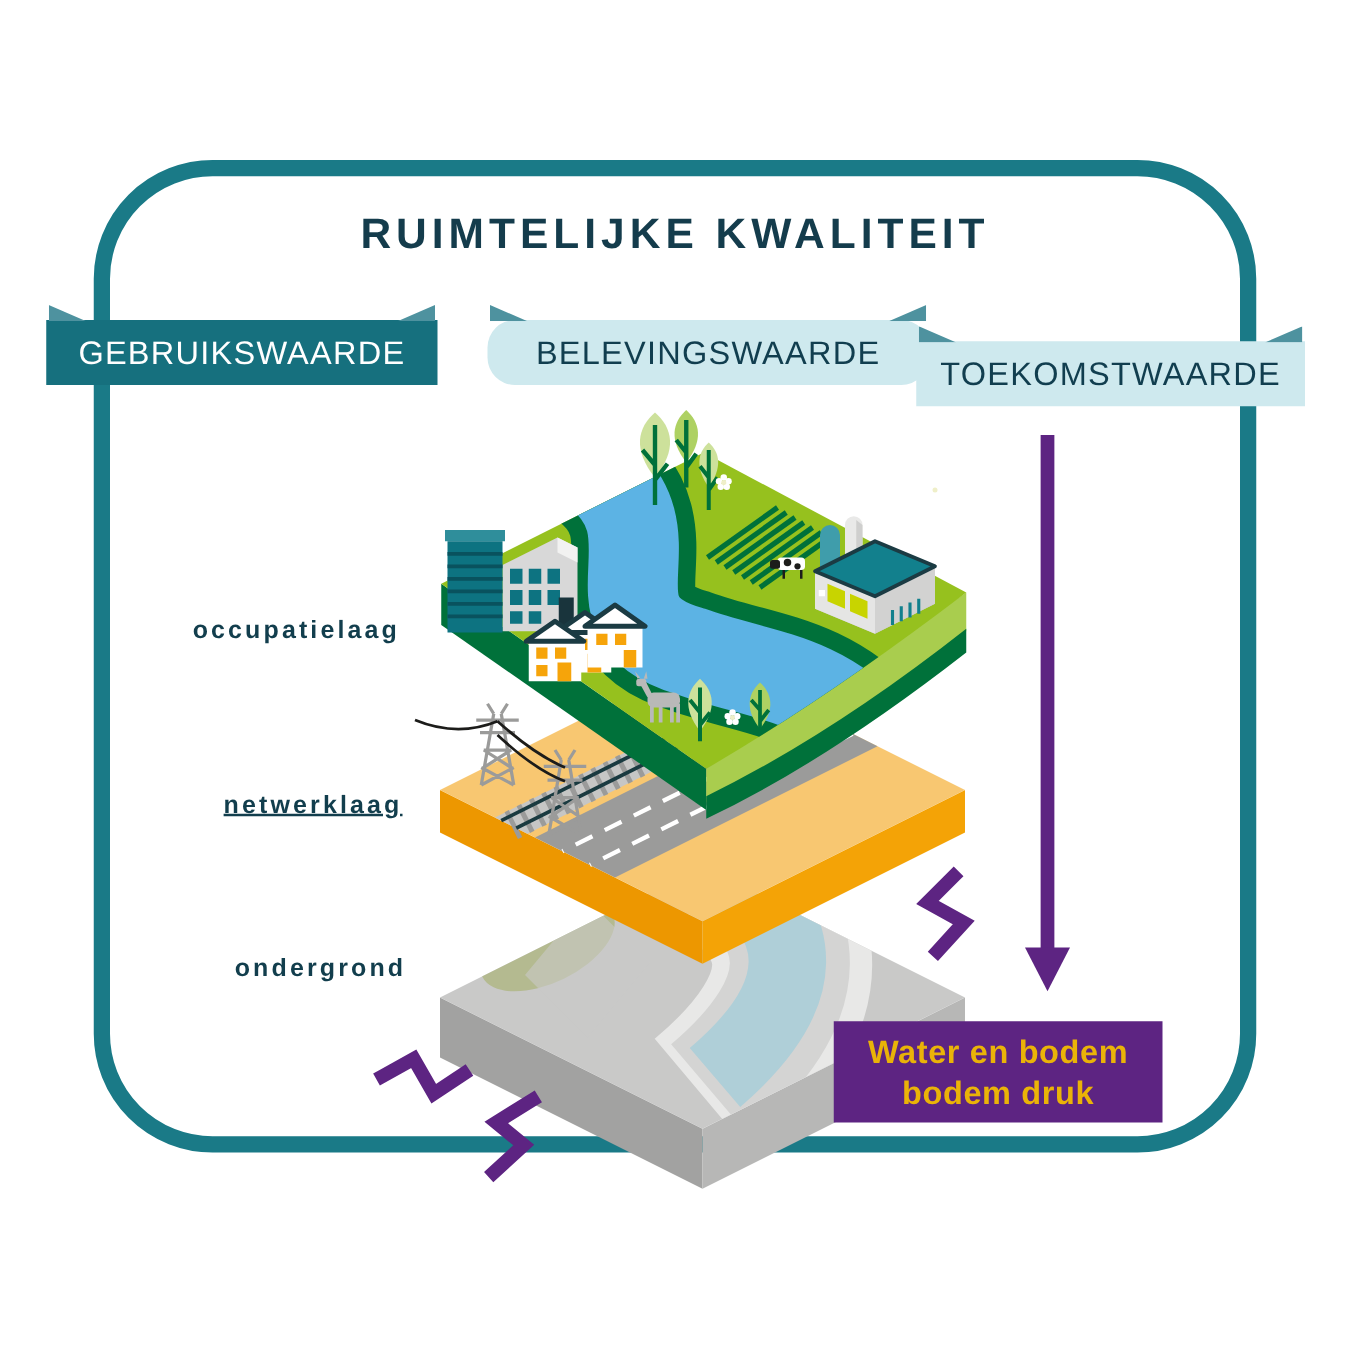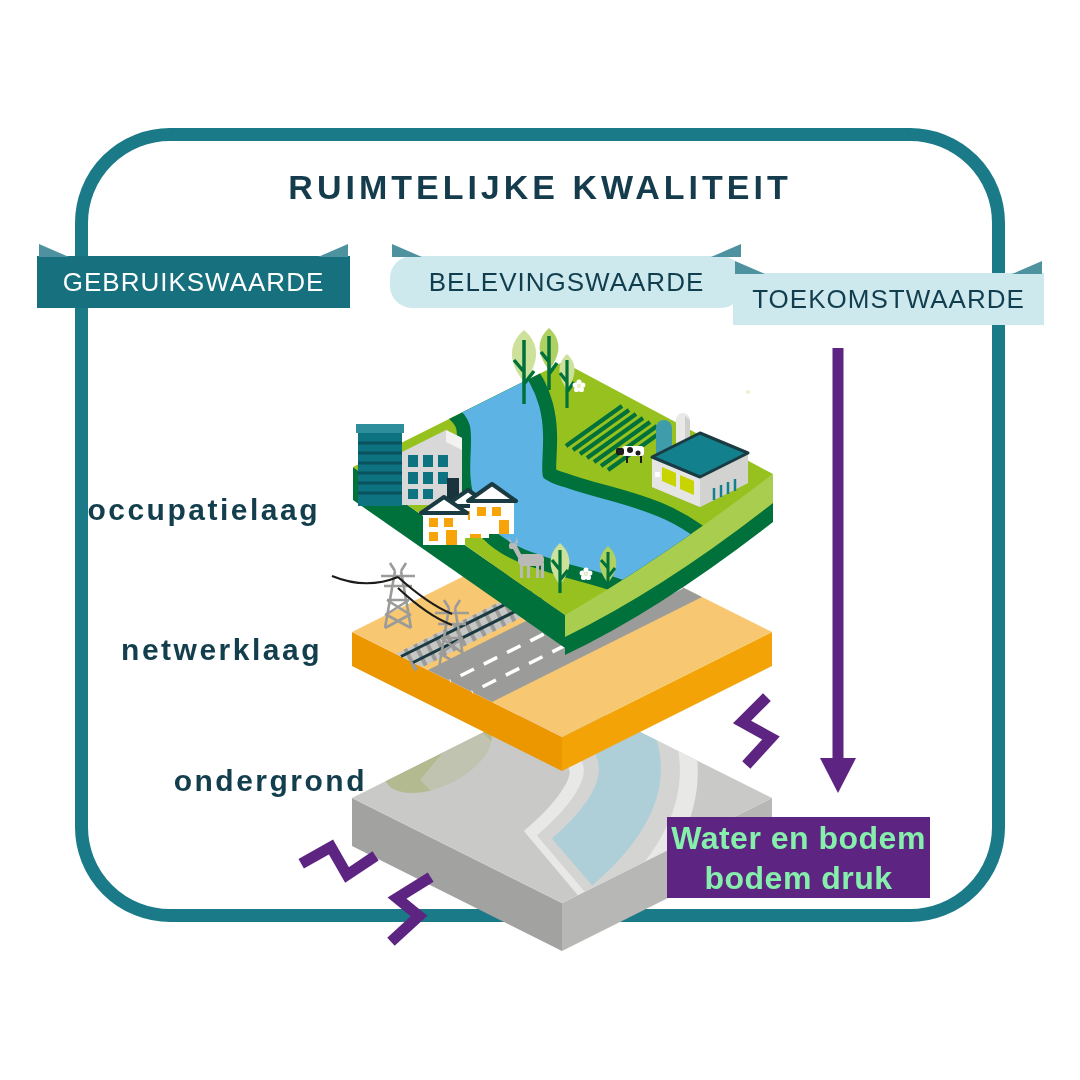--- a/index.html
+++ b/index.html
@@ -12,29 +12,29 @@
   .banner{position:absolute;top:256px;height:52px;z-index:3;display:flex;
           align-items:center;justify-content:center;font-weight:400;font-size:26px;
           letter-spacing:1px;}
   .banner-dark{left:37px;width:313px;background:#16707E;color:#ffffff;}
   .banner-light{background:#CEE9EE;color:#113E4F;}
   #banner2{left:390px;width:353px;border-radius:22px;}
   #banner3{left:733px;width:311px;margin-top:17px;}
   .fold{position:absolute;top:-12px;width:30px;height:13px;background:#4E929F;}
   .fold-left{left:2px;clip-path:polygon(0 0,100% 100%,0 100%);}
   .fold-right{right:2px;clip-path:polygon(100% 0,100% 100%,0 100%);}
-  .layer-label{position:absolute;z-index:3;font-size:30px;font-weight:800;
+  .layer-label{position:absolute;z-index:3;font-size:20px;font-weight:800;
                letter-spacing:2.5px;color:#123E4D;text-align:right;}
   #label-occupatie{top:493px;right:760px;width:300px;}
-  #label-netwerk{top:633px;right:758px;width:300px;}
-  #label-ondergrond{top:764px;right:713px;width:300px;}
+  #label-netwerk{top:633px;right:758px;width:300px;text-decoration:underline;}
+  #label-ondergrond{top:764px;right:755px;width:300px;}
   #scene{position:absolute;left:0;top:0;z-index:4;}
   .callout{position:absolute;left:667px;top:817px;width:263px;height:81px;z-index:5;
-           background:#5D2482;color:#86efac;display:flex;flex-direction:column;
-           align-items:center;justify-content:center;font-weight:800;font-size:32px;
+           background:#5D2482;color:#eab308;display:flex;flex-direction:column;
+           align-items:center;justify-content:center;font-weight:800;font-size:26px;
            letter-spacing:0.5px;line-height:1.25;}
 </style>
 </head>
 <body>
 
 <div id="canvas">
 
   <div class="frame"></div>
 
   <div class="title">RUIMTELIJKE KWALITEIT</div>

